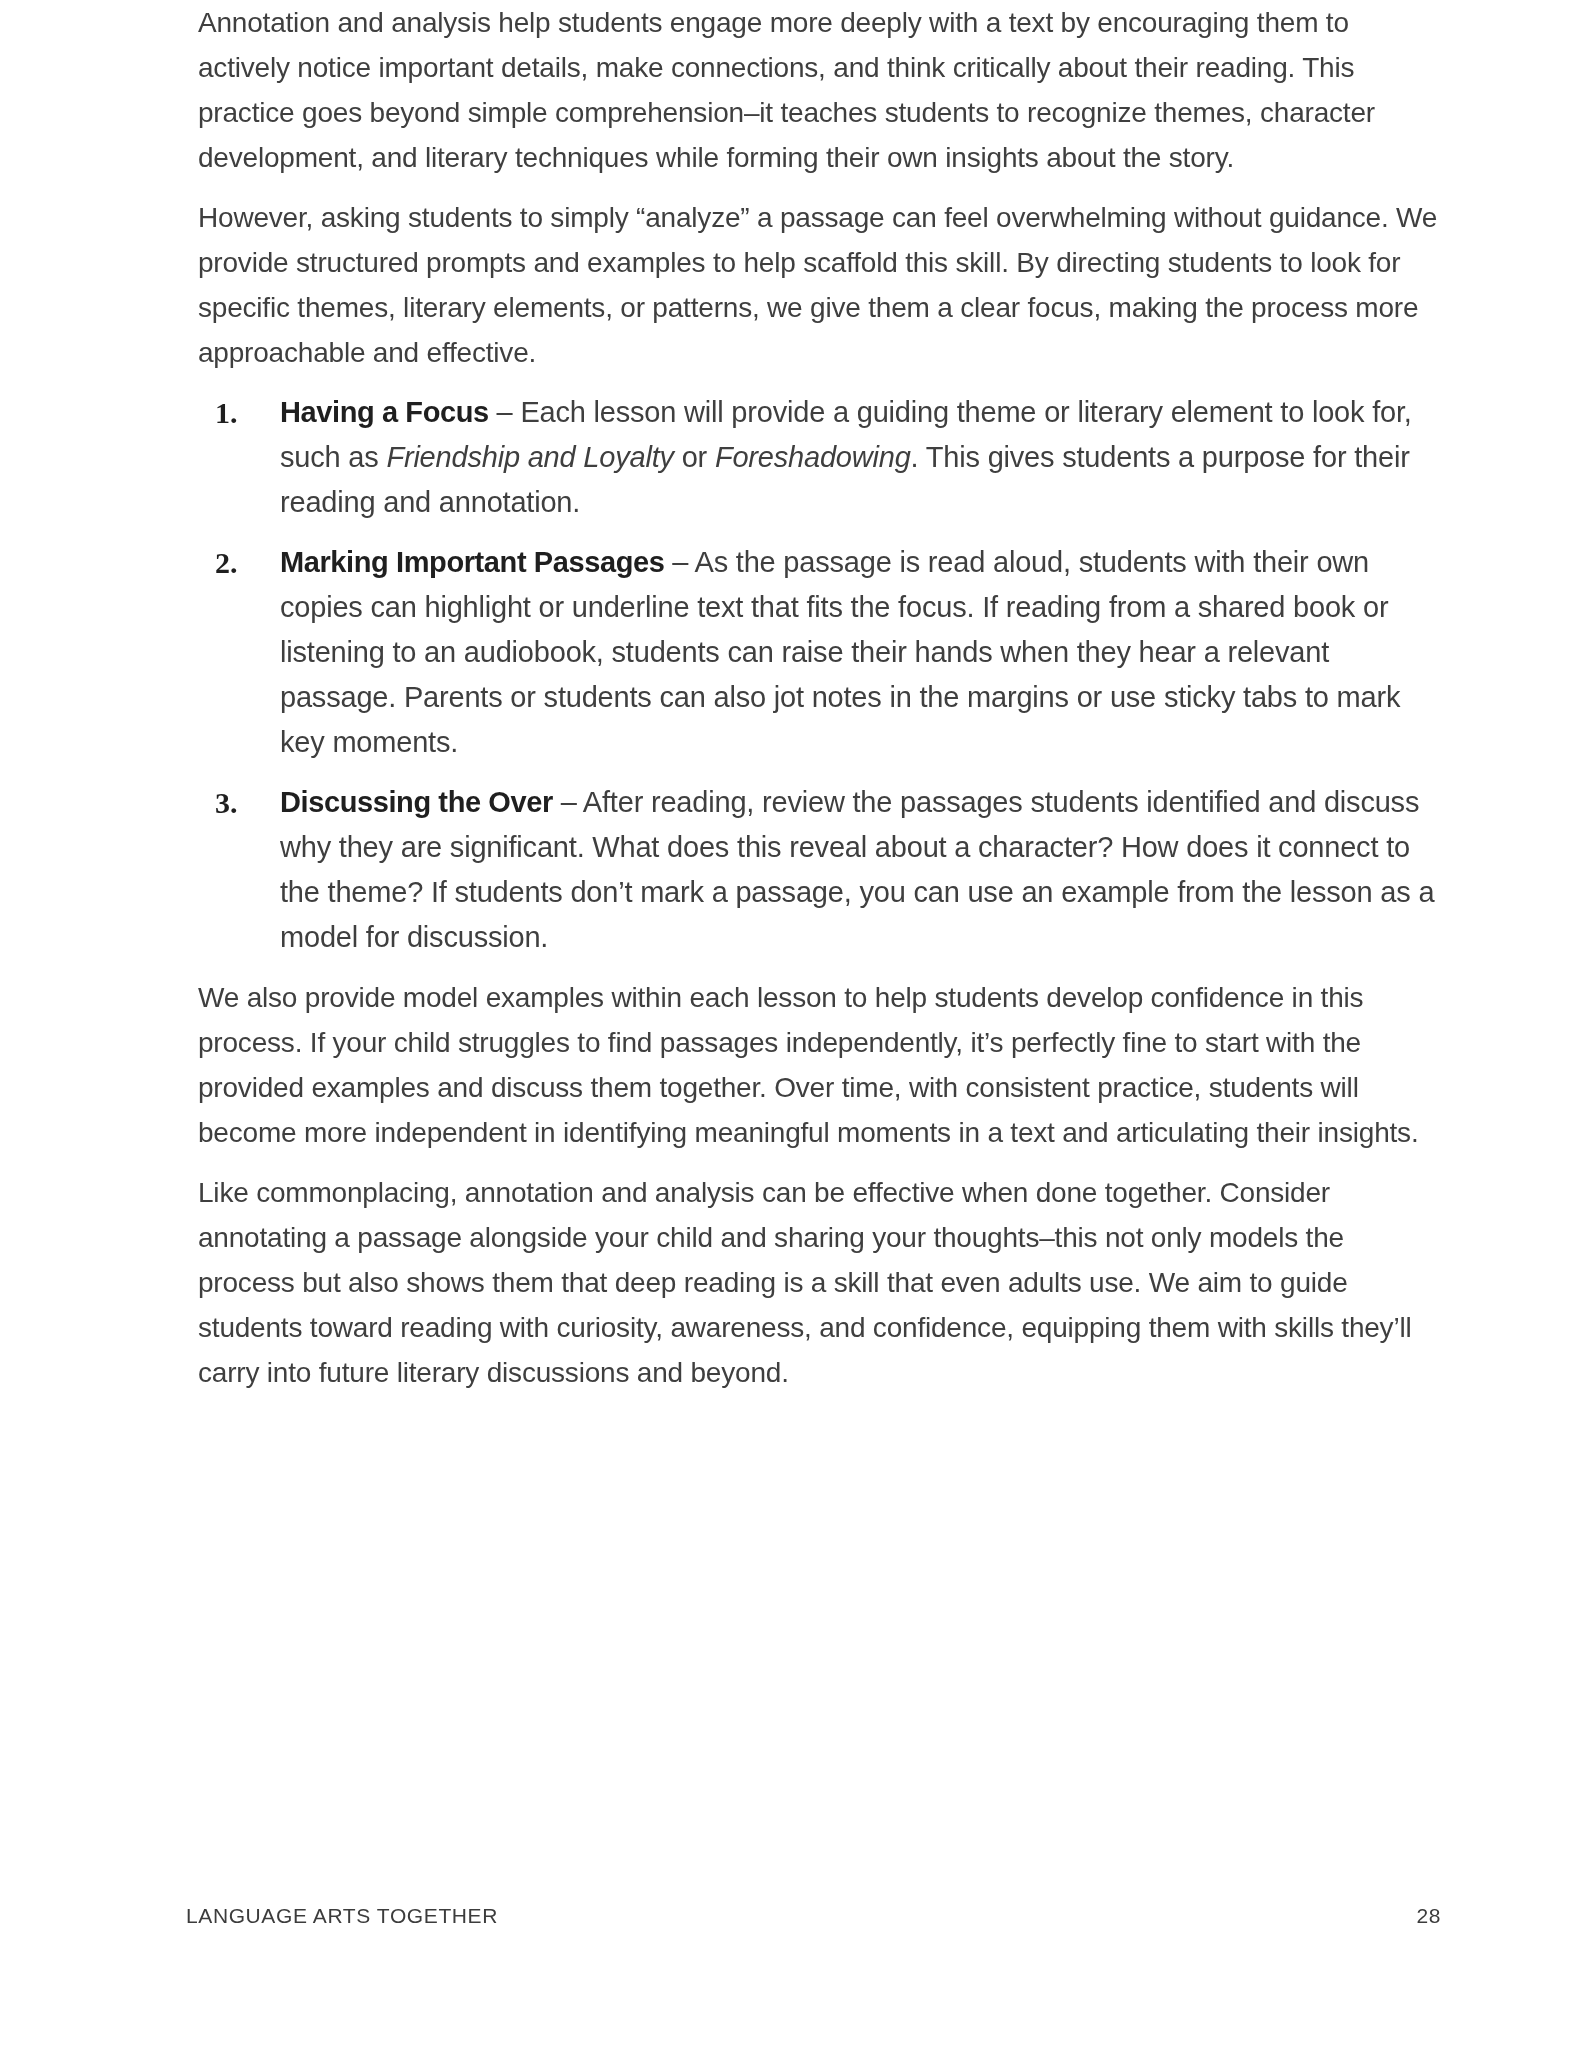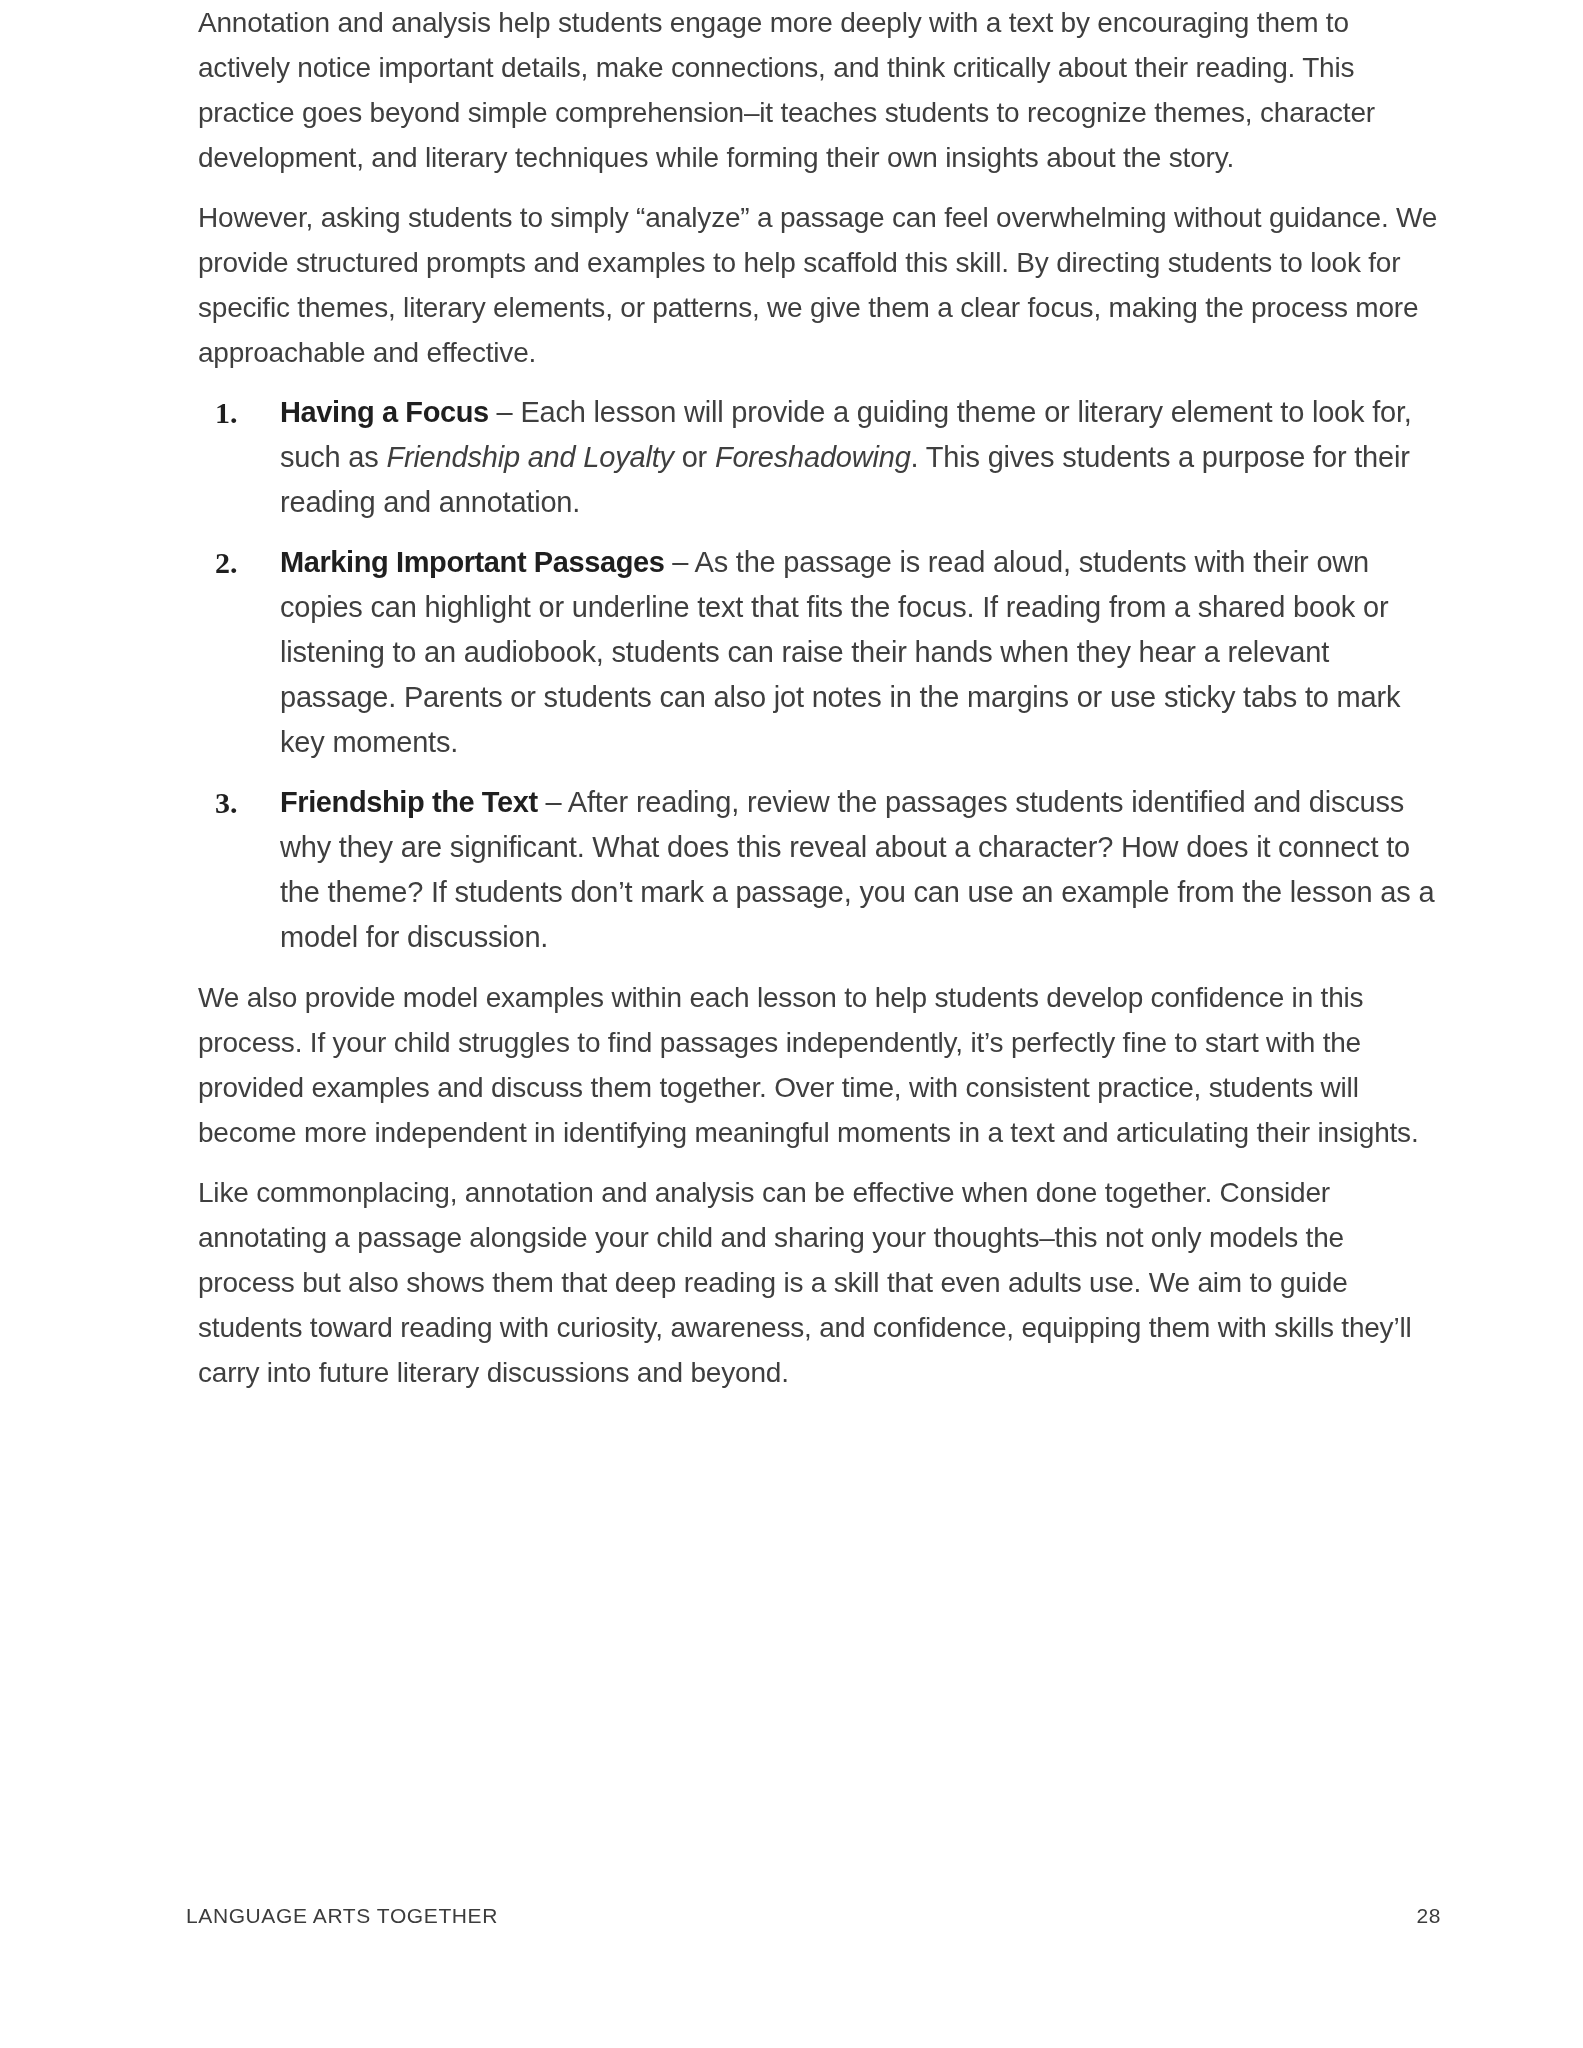--- a/index.html
+++ b/index.html
@@ -122,21 +122,21 @@
       <div class="list-item">
         <div class="list-item-number">1.</div>
         <div class="list-item-text"><span class="seg-bold">Having a Focus</span><span class="seg-normal"> – Each lesson will provide a guiding theme or literary element to look for, such as </span><span class="seg-italic">Friendship and Loyalty</span><span class="seg-normal"> or </span><span class="seg-italic">Foreshadowing</span><span class="seg-normal">. This gives students a purpose for their reading and annotation.</span></div>
       </div>
       <div class="list-item">
         <div class="list-item-number">2.</div>
         <div class="list-item-text"><span class="seg-bold">Marking Important Passages</span><span class="seg-normal"> – As the passage is read aloud, students with their own copies can highlight or underline text that fits the focus. If reading from a shared book or listening to an audiobook, students can raise their hands when they hear a relevant passage. Parents or students can also jot notes in the margins or use sticky tabs to mark key moments.</span></div>
       </div>
       <div class="list-item">
         <div class="list-item-number">3.</div>
-        <div class="list-item-text"><span class="seg-bold">Friendship the Text</span><span class="seg-normal"> – After reading, review the passages students identified and discuss why they are significant. What does this reveal about a character? How does it connect to the theme? If students don’t mark a passage, you can use an example from the lesson as a model for discussion.</span></div>
+        <div class="list-item-text"><span class="seg-bold">Discussing the Over</span><span class="seg-normal"> – After reading, review the passages students identified and discuss why they are significant. What does this reveal about a character? How does it connect to the theme? If students don’t mark a passage, you can use an example from the lesson as a model for discussion.</span></div>
       </div>
     </div>
 
     <p class="body-par"><span class="seg-normal">We also provide model examples within each lesson to help students develop confidence in this process. If your child struggles to find passages independently, it’s perfectly fine to start with the provided examples and discuss them together. Over time, with consistent practice, students will become more independent in identifying meaningful moments in a text and articulating their insights.</span></p>
     <p class="body-par"><span class="seg-normal">Like commonplacing, annotation and analysis can be effective when done together. Consider annotating a passage alongside your child and sharing your thoughts–this not only models the process but also shows them that deep reading is a skill that even adults use. We aim to guide students toward reading with curiosity, awareness, and confidence, equipping them with skills they’ll carry into future literary discussions and beyond.</span></p>
   </div>
 
   <div class="page-footer">
     <span>LANGUAGE ARTS TOGETHER</span>
     <span>28</span>

